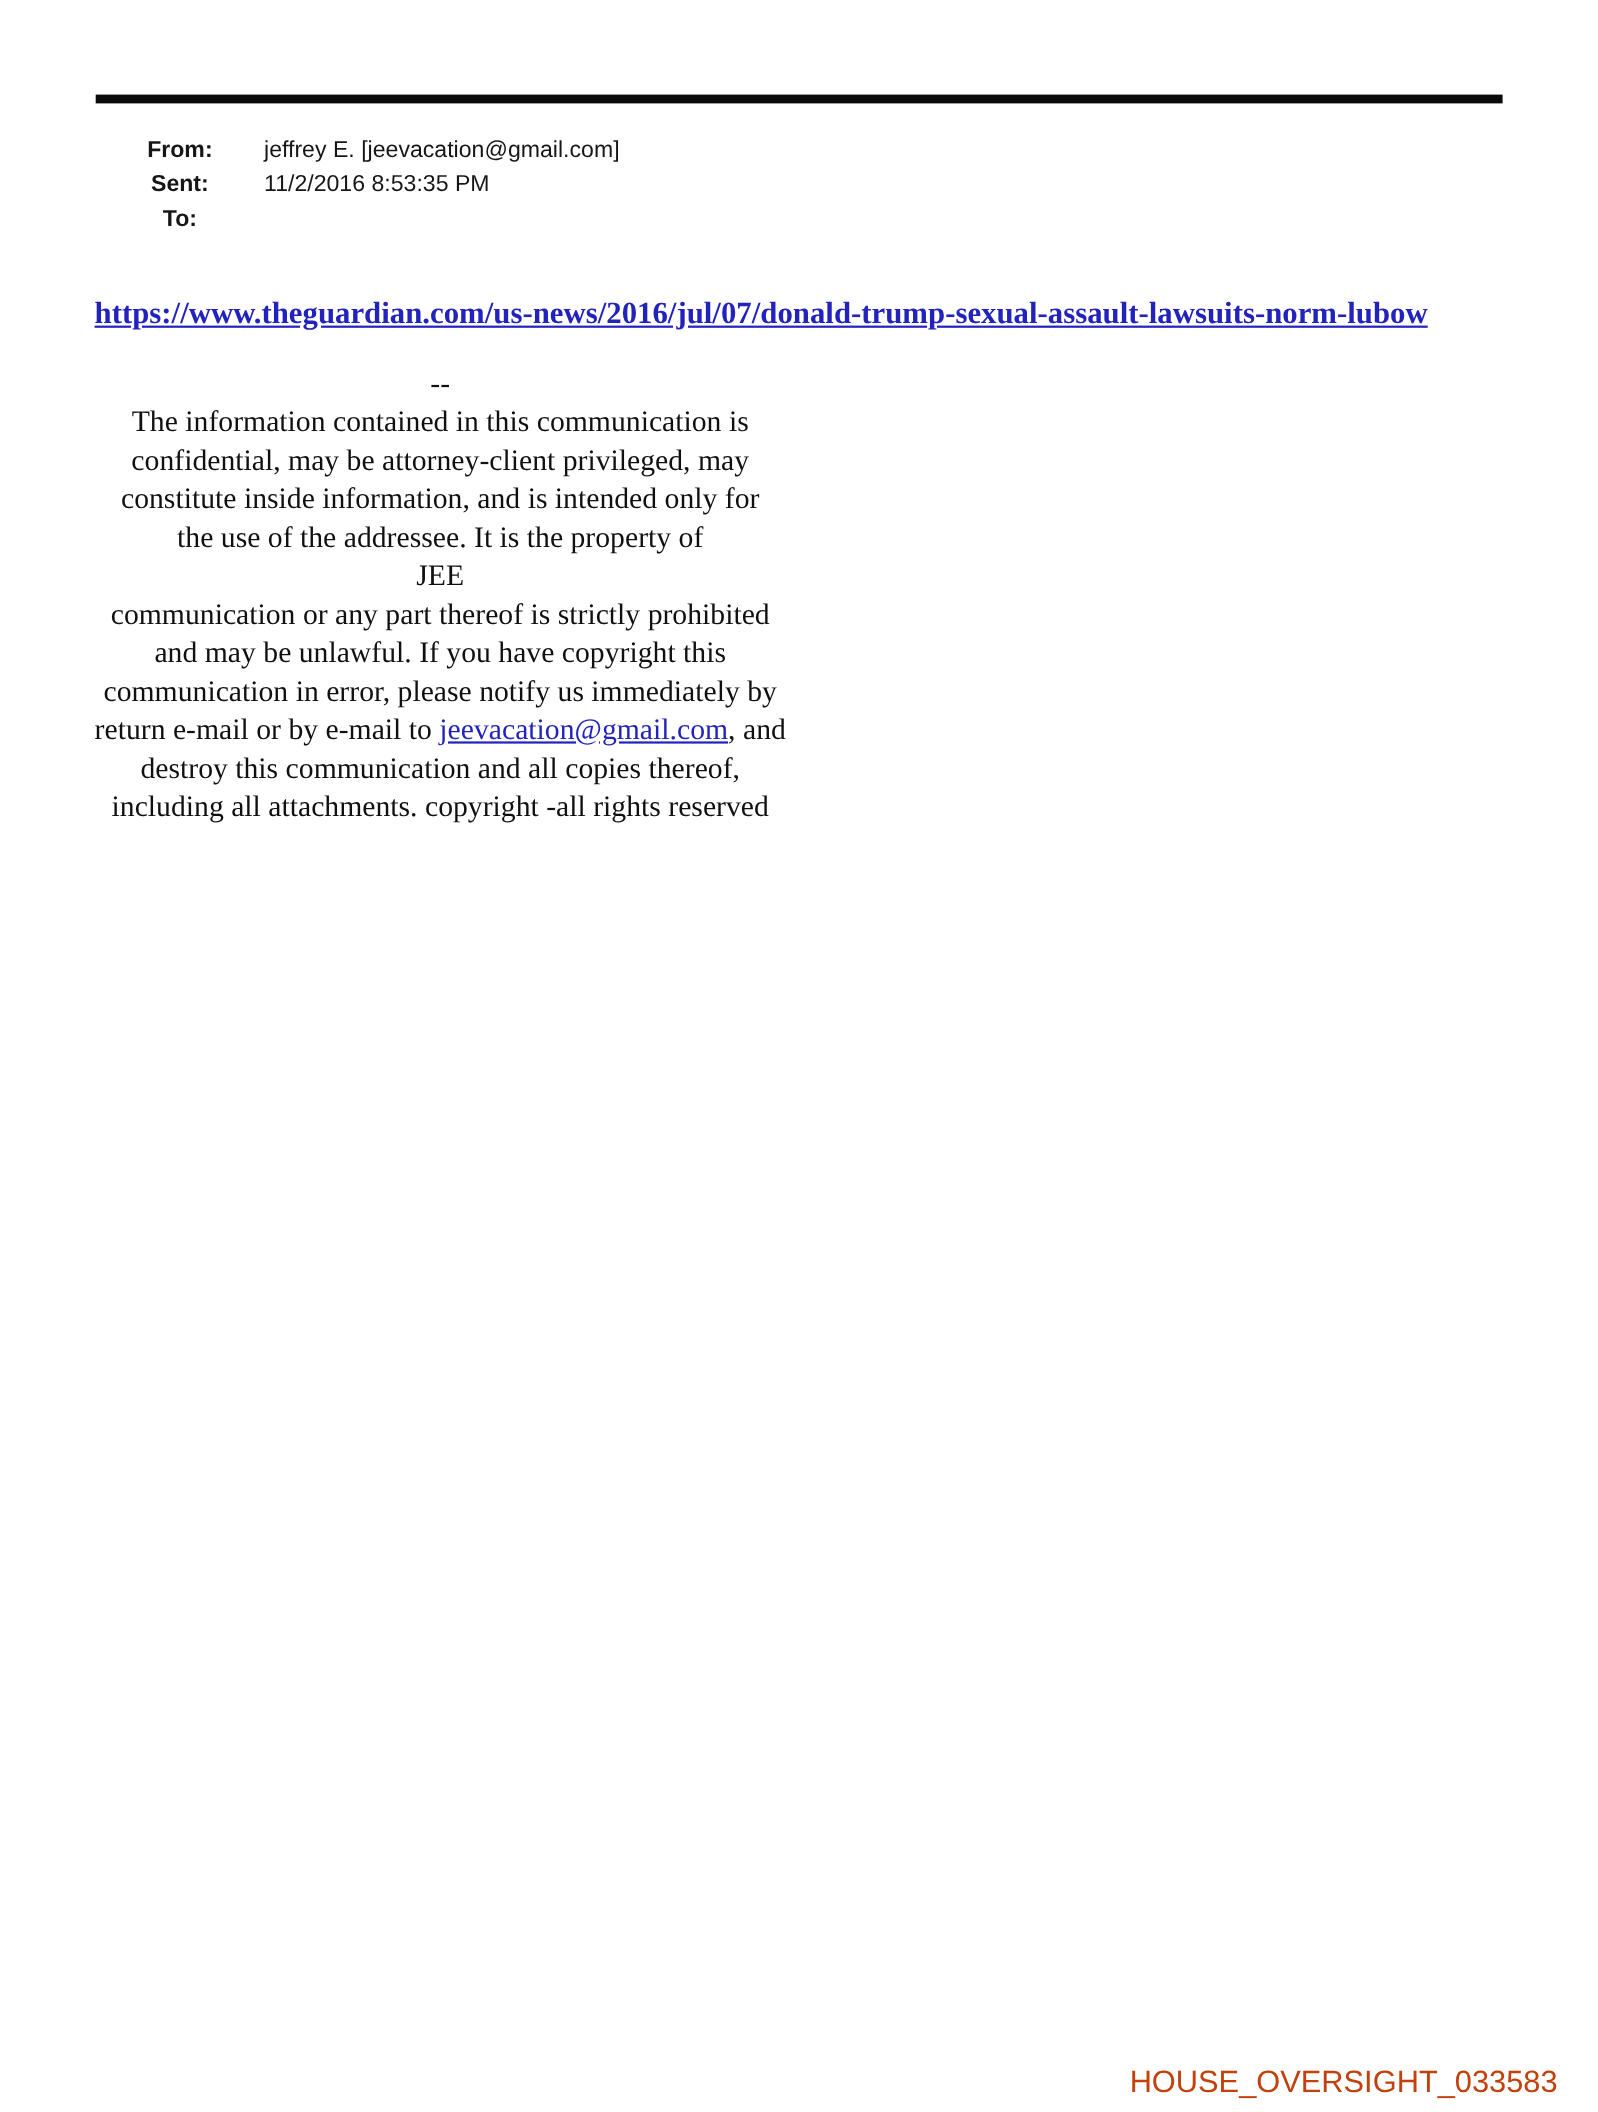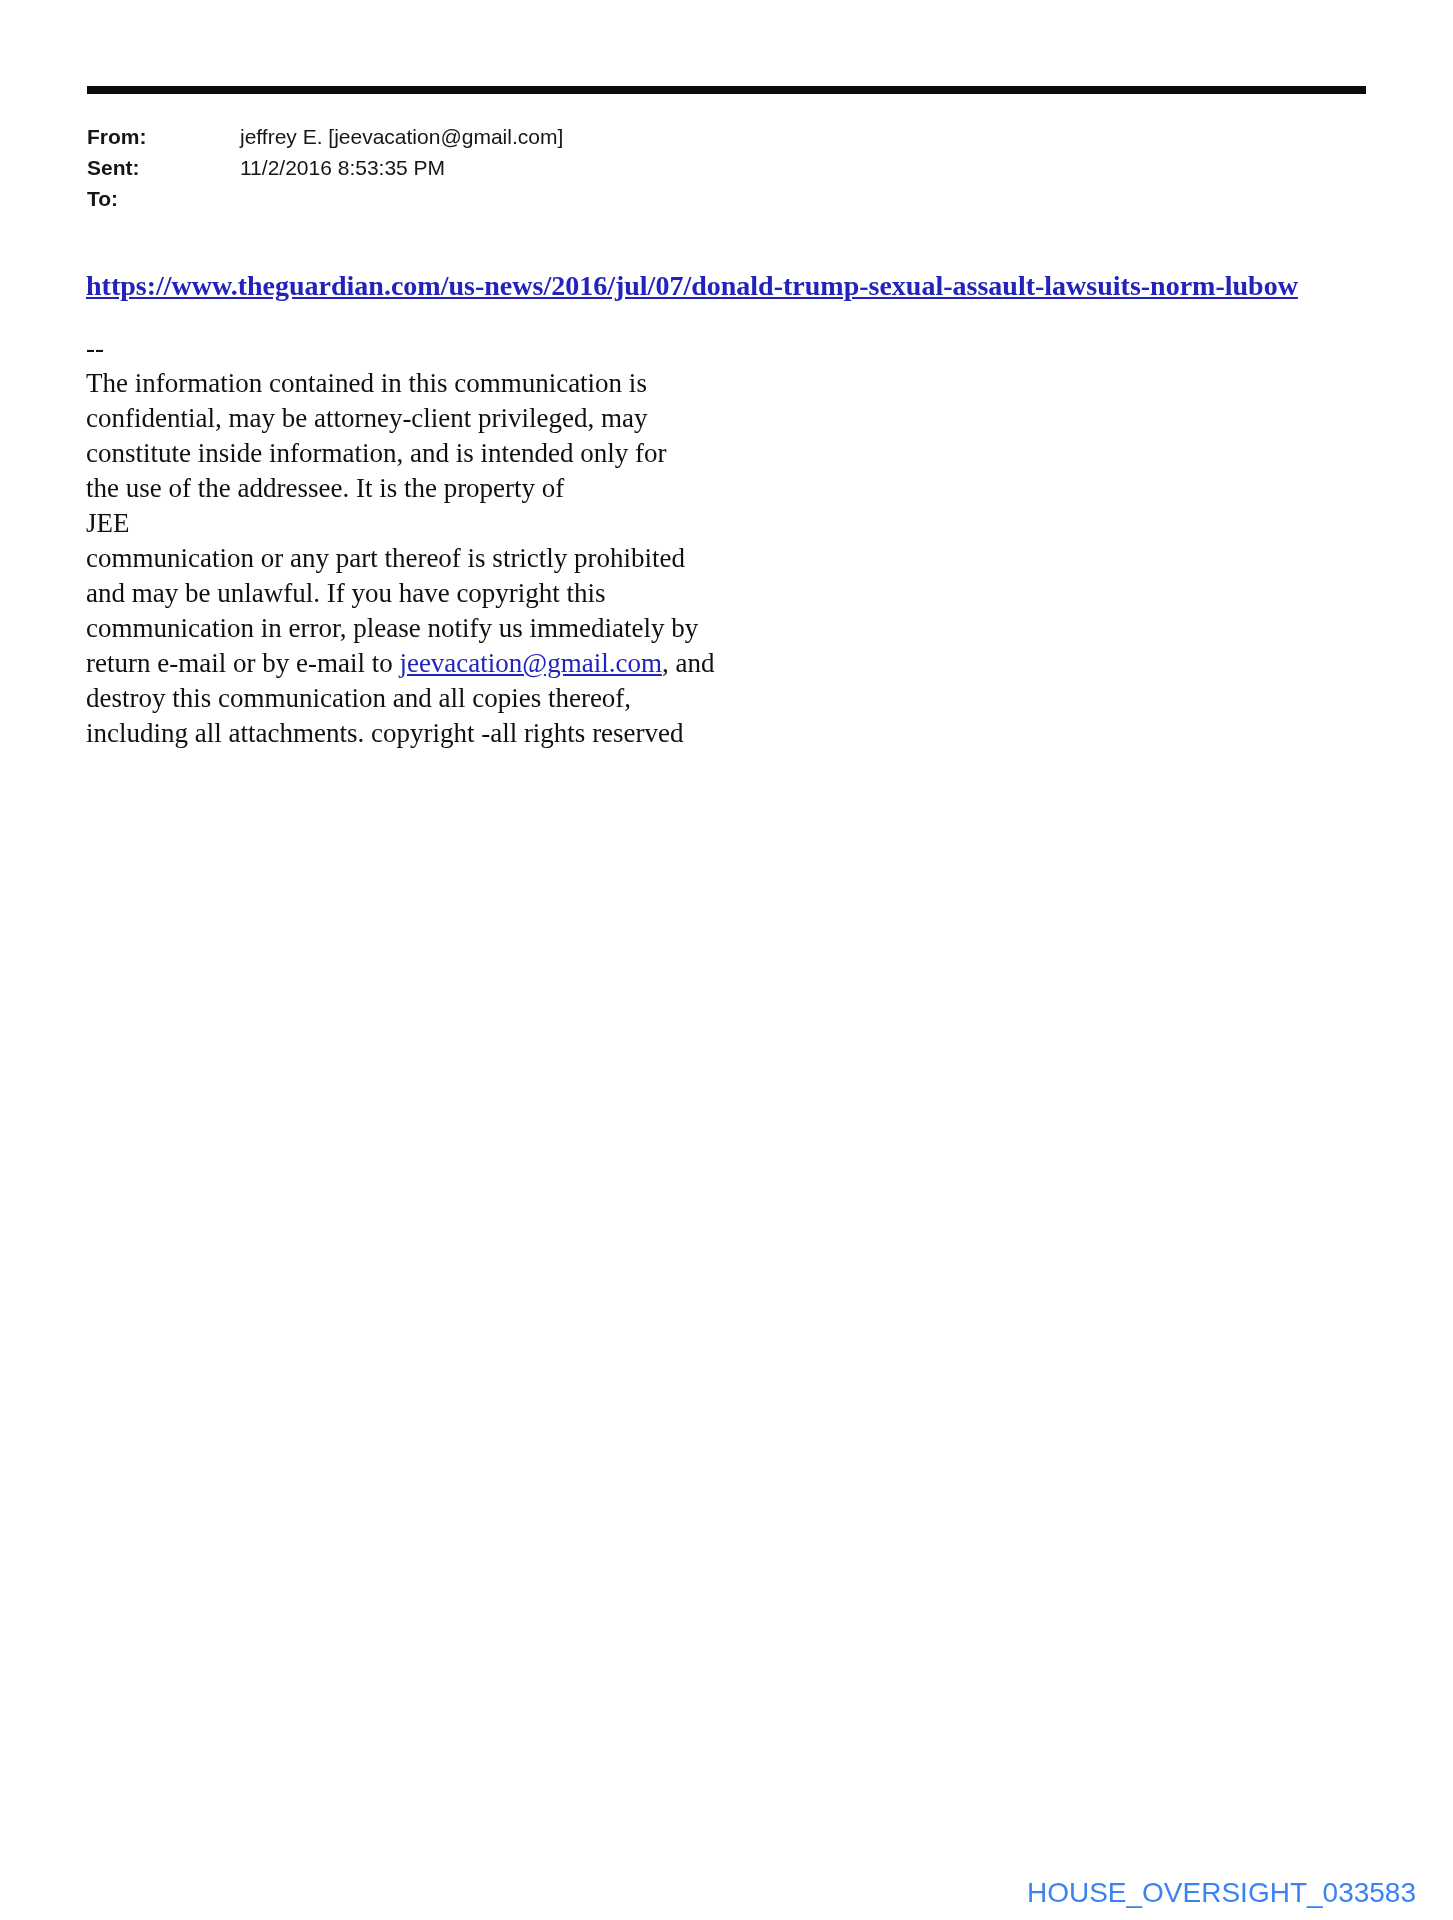--- a/index.html
+++ b/index.html
@@ -4,21 +4,21 @@
 <style>
   html, body { margin: 0; padding: 0; }
   body {
     width: 1453px; height: 1920px;
     background: #ffffff;
     position: relative;
     font-family: "Liberation Serif", serif;
     color: #141414;
     overflow: hidden;
   }
-  .page { position: absolute; left: 0; top: 0; width: 1424px; height: 1920px; background: #ffffff; }
+  .page { position: absolute; left: 0; top: 0; width: 1424px; height: 1920px; background: #ffffff; text-align: center; }
 
   
   .rule {
     position: absolute; left: 87px; top: 86px;
     width: 1279px; height: 8px;
     background: #0b0b0b;
   }
 
   
   .email-header {
@@ -58,21 +58,21 @@
     font-size: 27px; line-height: 35px;
     color: #101010;
     white-space: nowrap;
   }
   .indent { padding-left: 57px; }
 
   
   .footer-label {
     position: absolute; top: 1877px; right: 8px;
     font-family: "Liberation Sans", sans-serif;
-    font-size: 28px; color: #3b82f6;
+    font-size: 28px; color: #c2410c;
     white-space: nowrap;
   }
 </style>
 </head>
 <body>
 
 <div class="page">
 
   <div class="rule"></div>
 

